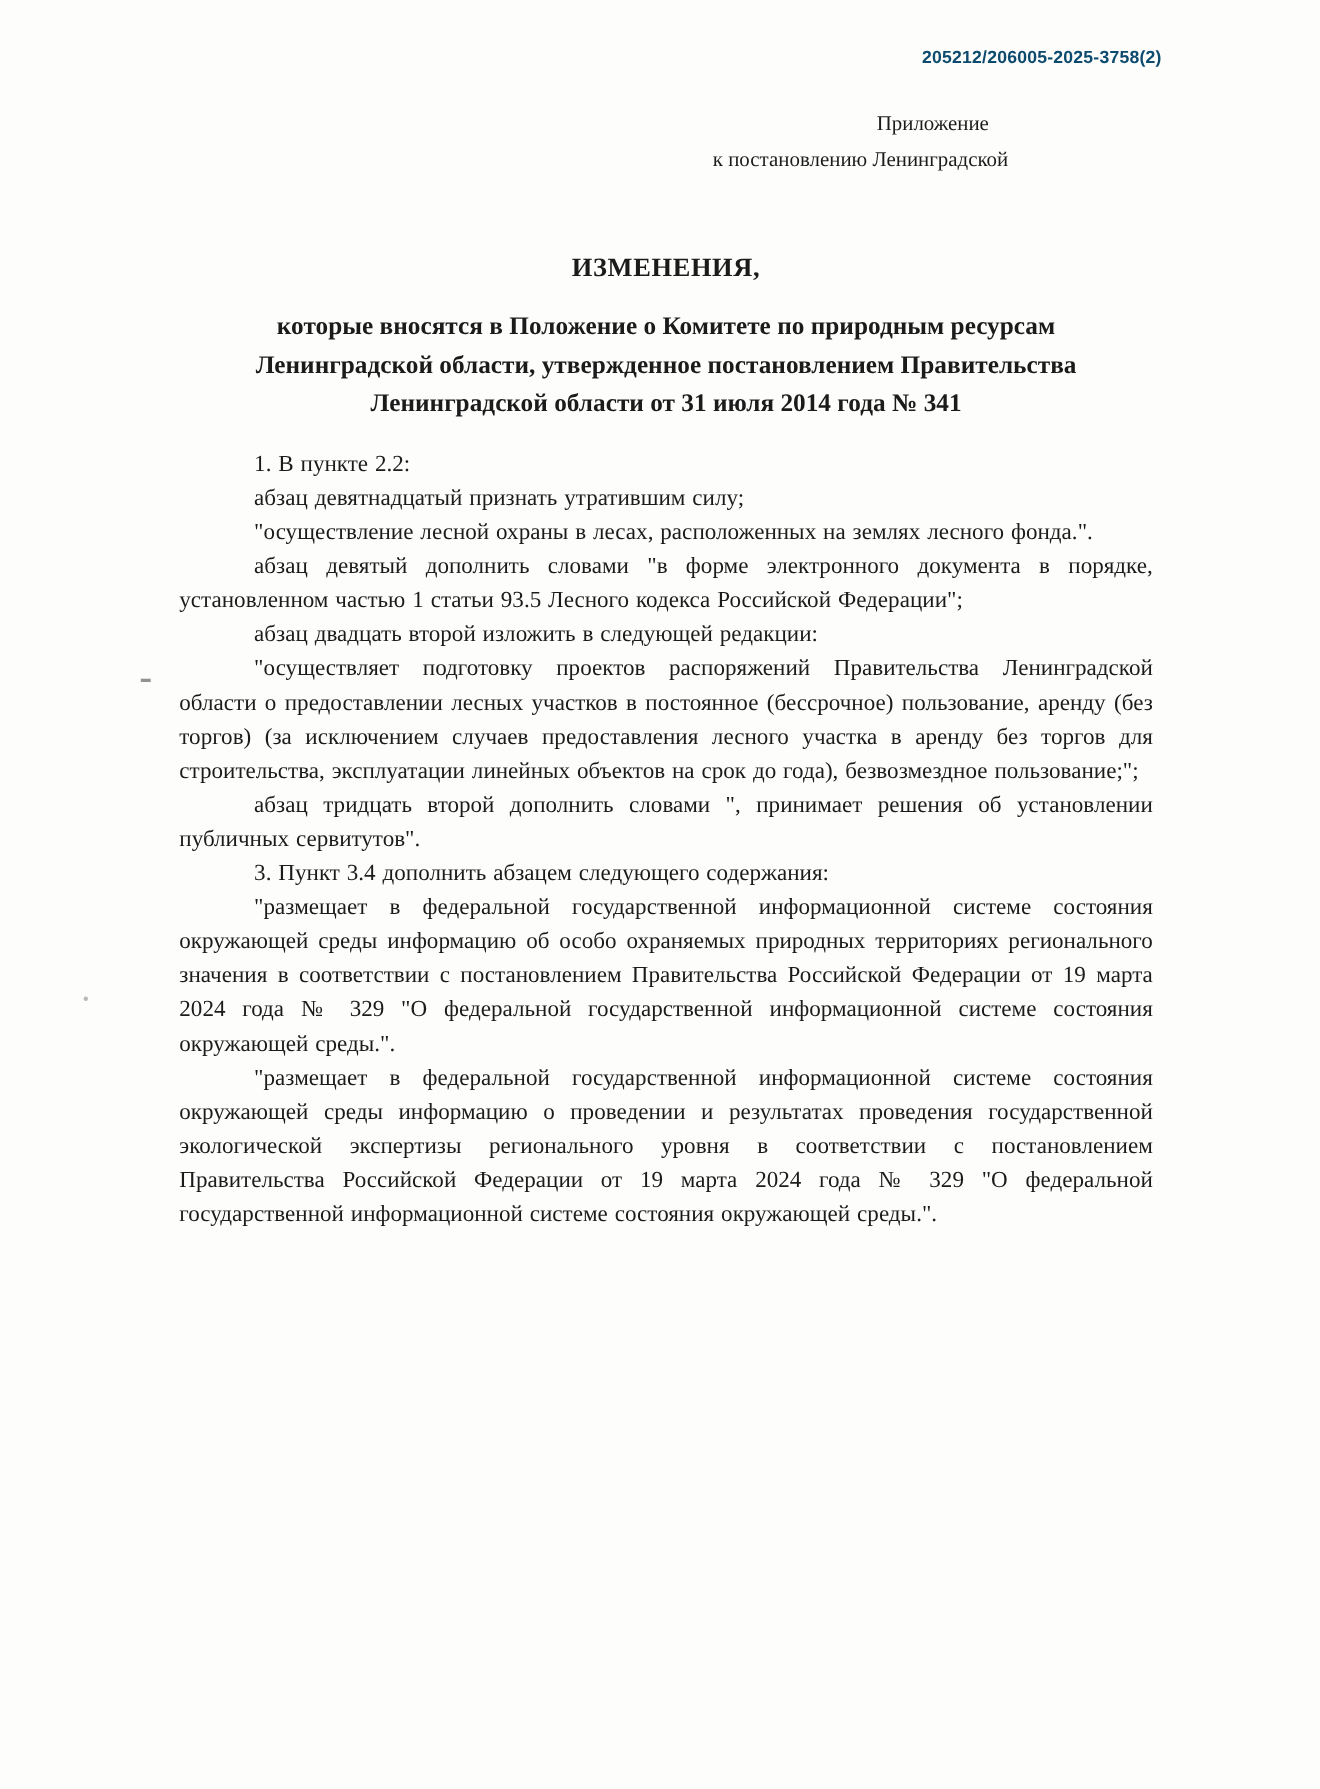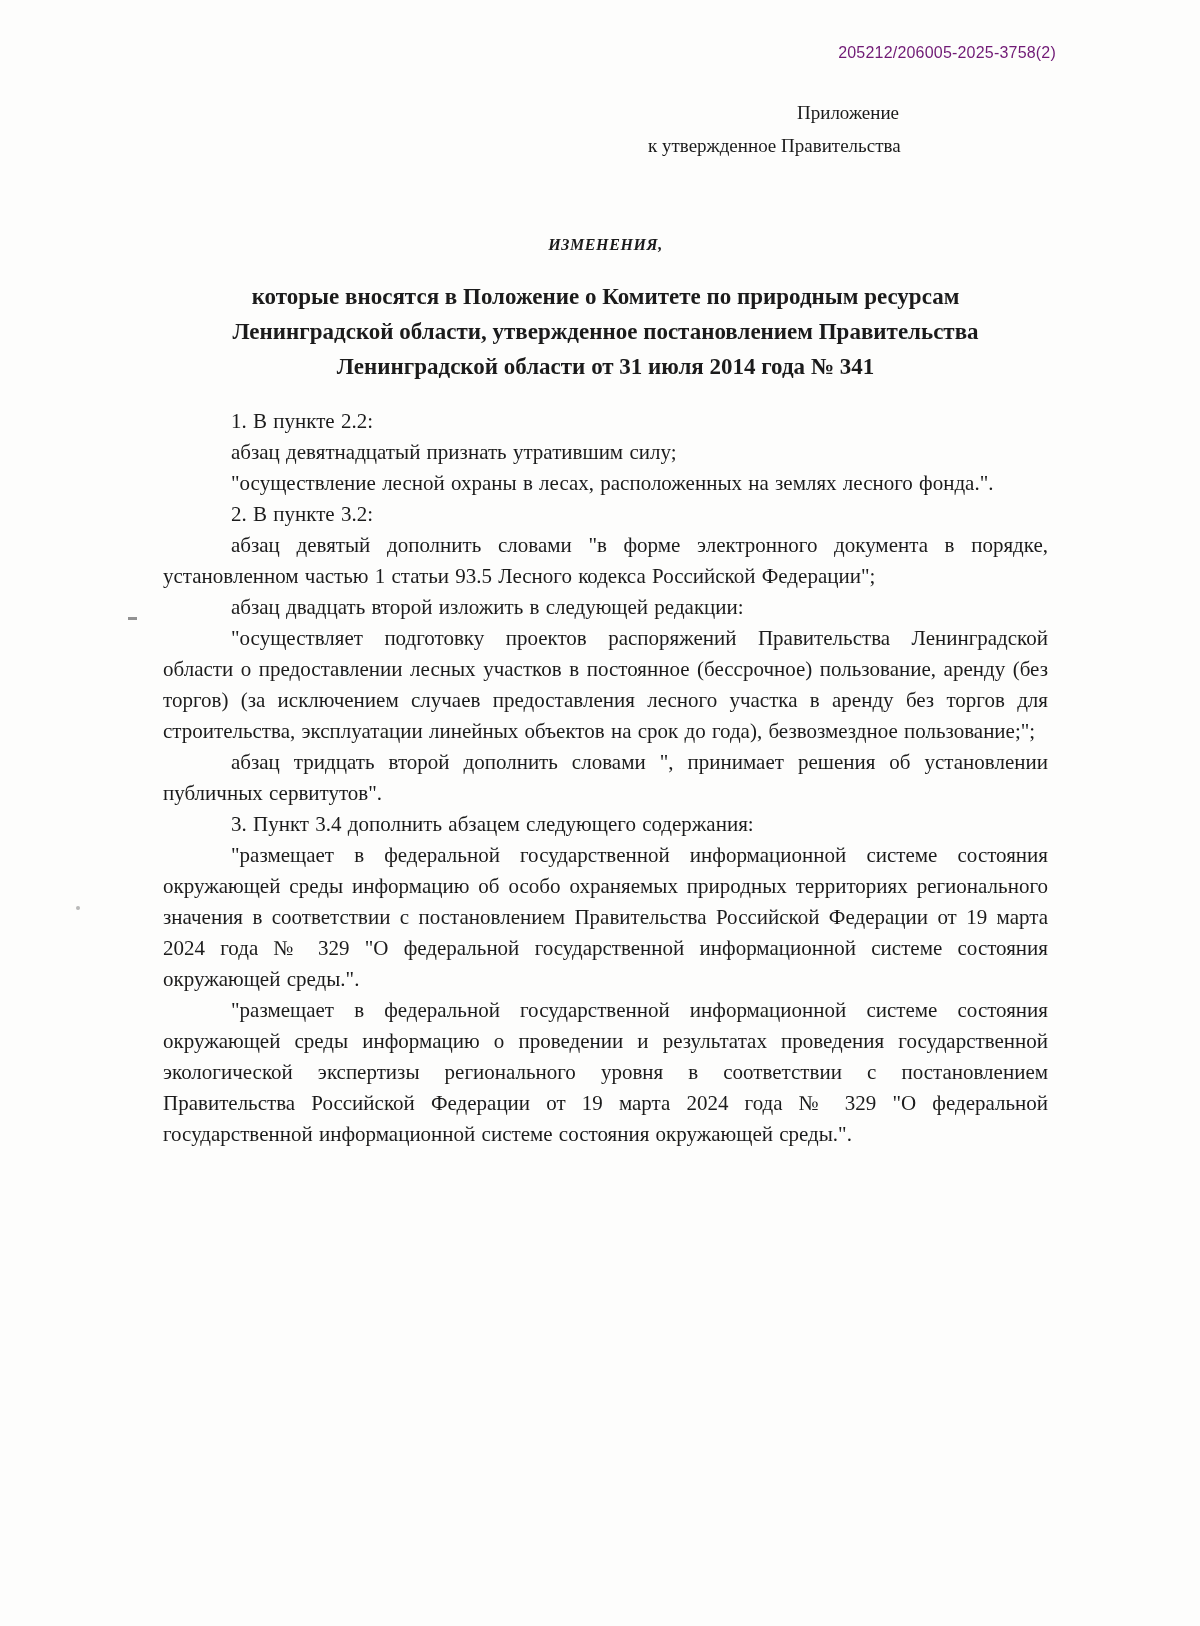--- a/index.html
+++ b/index.html
@@ -11,46 +11,45 @@
     margin: 0 auto;
     background: #fdfdfc;
     color: #1b1b1b;
     font-family: "Liberation Serif", serif;
     padding: 44px 152px 40px 163px;
     overflow: hidden;
   }
   .doc-number {
     font-family: "Liberation Sans", sans-serif;
     font-size: 16px;
-    font-weight: normal;
+    font-weight: bold;
     letter-spacing: 0.2px;
     text-align: right;
     margin-right: -8px;
     margin-bottom: 34px;
-    color: #701a75;
+    color: #0c4a6e;
   }
   .appendix {
     width: 400px;
     margin-left: auto;
     font-size: 19px;
     line-height: 33px;
     margin-bottom: 64px;
   }
   .appendix-line { text-align: left; }
   .appendix-first { text-align: center; }
   .title-block {
     text-align: center;
     font-weight: bold;
     margin-bottom: 22px;
   }
   .title-main {
-    font-size: 16px;
+    font-size: 24px;
     line-height: 37px;
     letter-spacing: 0.6px;
-    font-style: italic;
   }
   .title-sub {
     font-size: 23px;
     line-height: 35px;
     max-width: 860px;
     margin: 16px auto;
   }
   .body-text {
     font-size: 21px;
     line-height: 31px;
@@ -72,33 +71,32 @@
 </style>
 </head>
 <body>
 
 <div class="page">
 
   <div class="doc-number">205212/206005-2025-3758(2)</div>
 
   <div class="appendix">
     <div class="appendix-line appendix-first">Приложение</div>
-    <div class="appendix-line">к утвержденное Правительства</div>
+    <div class="appendix-line">к постановлению Ленинградской</div>
   </div>
 
   <div class="title-block">
     <div class="title-main">ИЗМЕНЕНИЯ,</div>
     <div class="title-sub">которые вносятся в Положение о Комитете по природным ресурсам Ленинградской области, утвержденное постановлением Правительства Ленинградской области от 31 июля 2014 года № 341</div>
   </div>
 
   <div class="body-text">
       <p class="para">1. В пункте 2.2:</p>
       <p class="para">абзац девятнадцатый признать утратившим силу;</p>
       <p class="para">"осуществление лесной охраны в лесах, расположенных на землях лесного фонда.".</p>
-      <p class="para">2. В пункте 3.2:</p>
       <p class="para">абзац девятый дополнить словами "в форме электронного документа в порядке, установленном частью 1 статьи 93.5 Лесного кодекса Российской Федерации";</p>
       <p class="para">абзац двадцать второй изложить в следующей редакции:</p>
       <p class="para">"осуществляет подготовку проектов распоряжений Правительства Ленинградской области о предоставлении лесных участков в постоянное (бессрочное) пользование, аренду (без торгов) (за исключением случаев предоставления лесного участка в аренду без торгов для строительства, эксплуатации линейных объектов на срок до года), безвозмездное пользование;";</p>
       <p class="para">абзац тридцать второй дополнить словами ", принимает решения об установлении публичных сервитутов".</p>
       <p class="para">3. Пункт 3.4 дополнить абзацем следующего содержания:</p>
       <p class="para">"размещает в федеральной государственной информационной системе состояния окружающей среды информацию об особо охраняемых природных территориях регионального значения в соответствии с постановлением Правительства Российской Федерации от 19 марта 2024 года № 329 "О федеральной государственной информационной системе состояния окружающей среды.".</p>
       <p class="para">"размещает в федеральной государственной информационной системе состояния окружающей среды информацию о проведении и результатах проведения государственной экологической экспертизы регионального уровня в соответствии с постановлением Правительства Российской Федерации от 19 марта 2024 года № 329 "О федеральной государственной информационной системе состояния окружающей среды.".</p>
     </div>
 
   <div class="artifact artifact-dash"></div>

